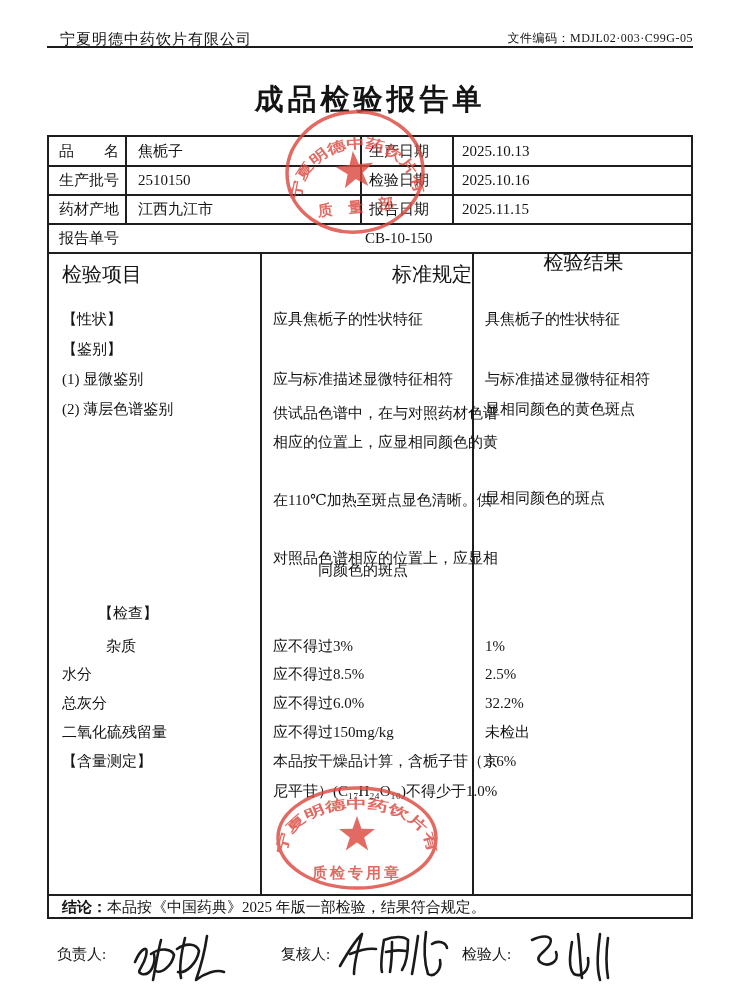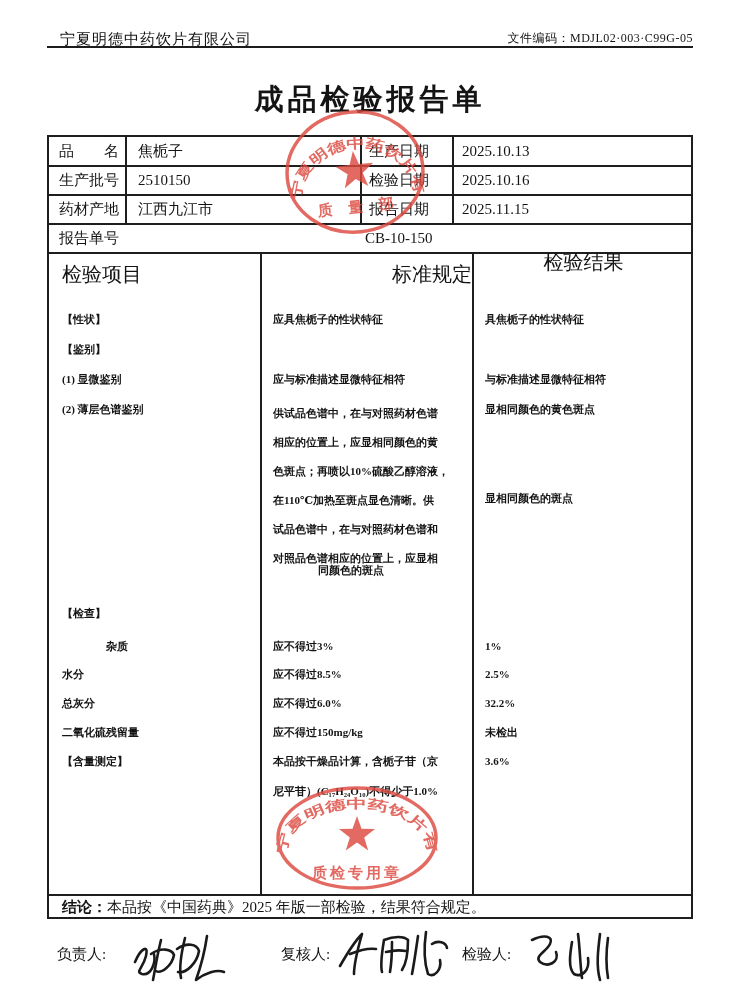--- a/index.html
+++ b/index.html
@@ -16,21 +16,21 @@
          font-size:29px;font-weight:bold;letter-spacing:4px;}
   
   .doc-table{position:absolute;left:47px;top:135px;width:646px;height:784px;
              border:2px solid #1e1e1e;box-sizing:border-box;}
   .hline{position:absolute;left:0;width:100%;height:1.5px;background:#1e1e1e;}
   .vline{position:absolute;width:1.5px;background:#1e1e1e;}
   .cell{position:absolute;font-size:15px;line-height:19px;white-space:nowrap;}
   .col-head{position:absolute;font-size:20px;
             text-underline-offset:4px;}
   .listbox{position:absolute;top:0;left:0;width:100%;height:100%;}
-  .listbox .line{position:absolute;font-size:11px;line-height:19px;white-space:nowrap;font-weight:bold;}
+  .listbox .line{position:absolute;font-size:15px;line-height:19px;white-space:nowrap;}
   
   .concl{position:absolute;left:13px;top:761px;font-size:15px;white-space:nowrap;}
   .concl b{font-weight:bold;}
   
   .sig-label{position:absolute;font-size:15px;}
   .sig-svg{position:absolute;}
   .sig-svg path{fill:none;stroke:#1a1a1a;stroke-width:2.6;stroke-linecap:round;stroke-linejoin:round;}
   
   .stamp{position:absolute;opacity:.82;}
   .stamp text{font-family:"Liberation Serif","DejaVu Serif",serif;font-weight:bold;}
@@ -80,35 +80,33 @@
 
     <div class="col-head" style="left:13px;top:124px">检验项目</div>
     <div class="col-head" style="left:211px;top:124px;width:212px;text-align:right">标准规定</div>
     <div class="col-head" style="left:423px;top:112px;width:223px;text-align:center">检验结果</div>
 
     <div class="listbox" style="left:13px;width:195px">
         <div class="line" style="top: 173px;">【性状】</div>
         <div class="line" style="top: 203px;">【鉴别】</div>
         <div class="line" style="top: 233px;">(1) 显微鉴别</div>
         <div class="line" style="top: 263px;">(2) 薄层色谱鉴别</div>
-        <div class="line" style="top: 467px;">【检查】</div>
+        <div class="line" style="top: 467px; margin-left: 36px;">【检查】</div>
         <div class="line" style="top: 500px; margin-left: 44px;">杂质</div>
         <div class="line" style="top: 528px;">水分</div>
         <div class="line" style="top: 557px;">总灰分</div>
         <div class="line" style="top: 586px;">二氧化硫残留量</div>
         <div class="line" style="top: 615px;">【含量测定】</div>
       </div>
     <div class="listbox" style="left:224px;width:196px">
         <div class="line" style="top: 173px;">应具焦栀子的性状特征</div>
         <div class="line" style="top: 233px;">应与标准描述显微特征相符</div>
         <div class="line" style="top: 267px;">供试品色谱中，在与对照药材色谱</div>
         <div class="line" style="top: 296px;">相应的位置上，应显相同颜色的黄</div>
-        <div class="line" style="top: 325px;">色斑点；再喷以10%硫酸乙醇溶液，</div>
         <div class="line" style="top: 354px;">在110℃加热至斑点显色清晰。供</div>
-        <div class="line" style="top: 383px;">试品色谱中，在与对照药材色谱和</div>
         <div class="line" style="top: 412px;">对照品色谱相应的位置上，应显相</div>
         <div class="line" style="top: 424px; margin-left: 45px;">同颜色的斑点</div>
         <div class="line" style="top: 500px;">应不得过3%</div>
         <div class="line" style="top: 528px;">应不得过8.5%</div>
         <div class="line" style="top: 557px;">应不得过6.0%</div>
         <div class="line" style="top: 586px;">应不得过150mg/kg</div>
         <div class="line" style="top: 615px;">本品按干燥品计算，含栀子苷（京</div>
         <div class="line" style="top: 645px;">尼平苷）(C₁₇H₂₄O₁₀)不得少于1.0%</div>
       </div>
     <div class="listbox" style="left:436px;width:205px">

